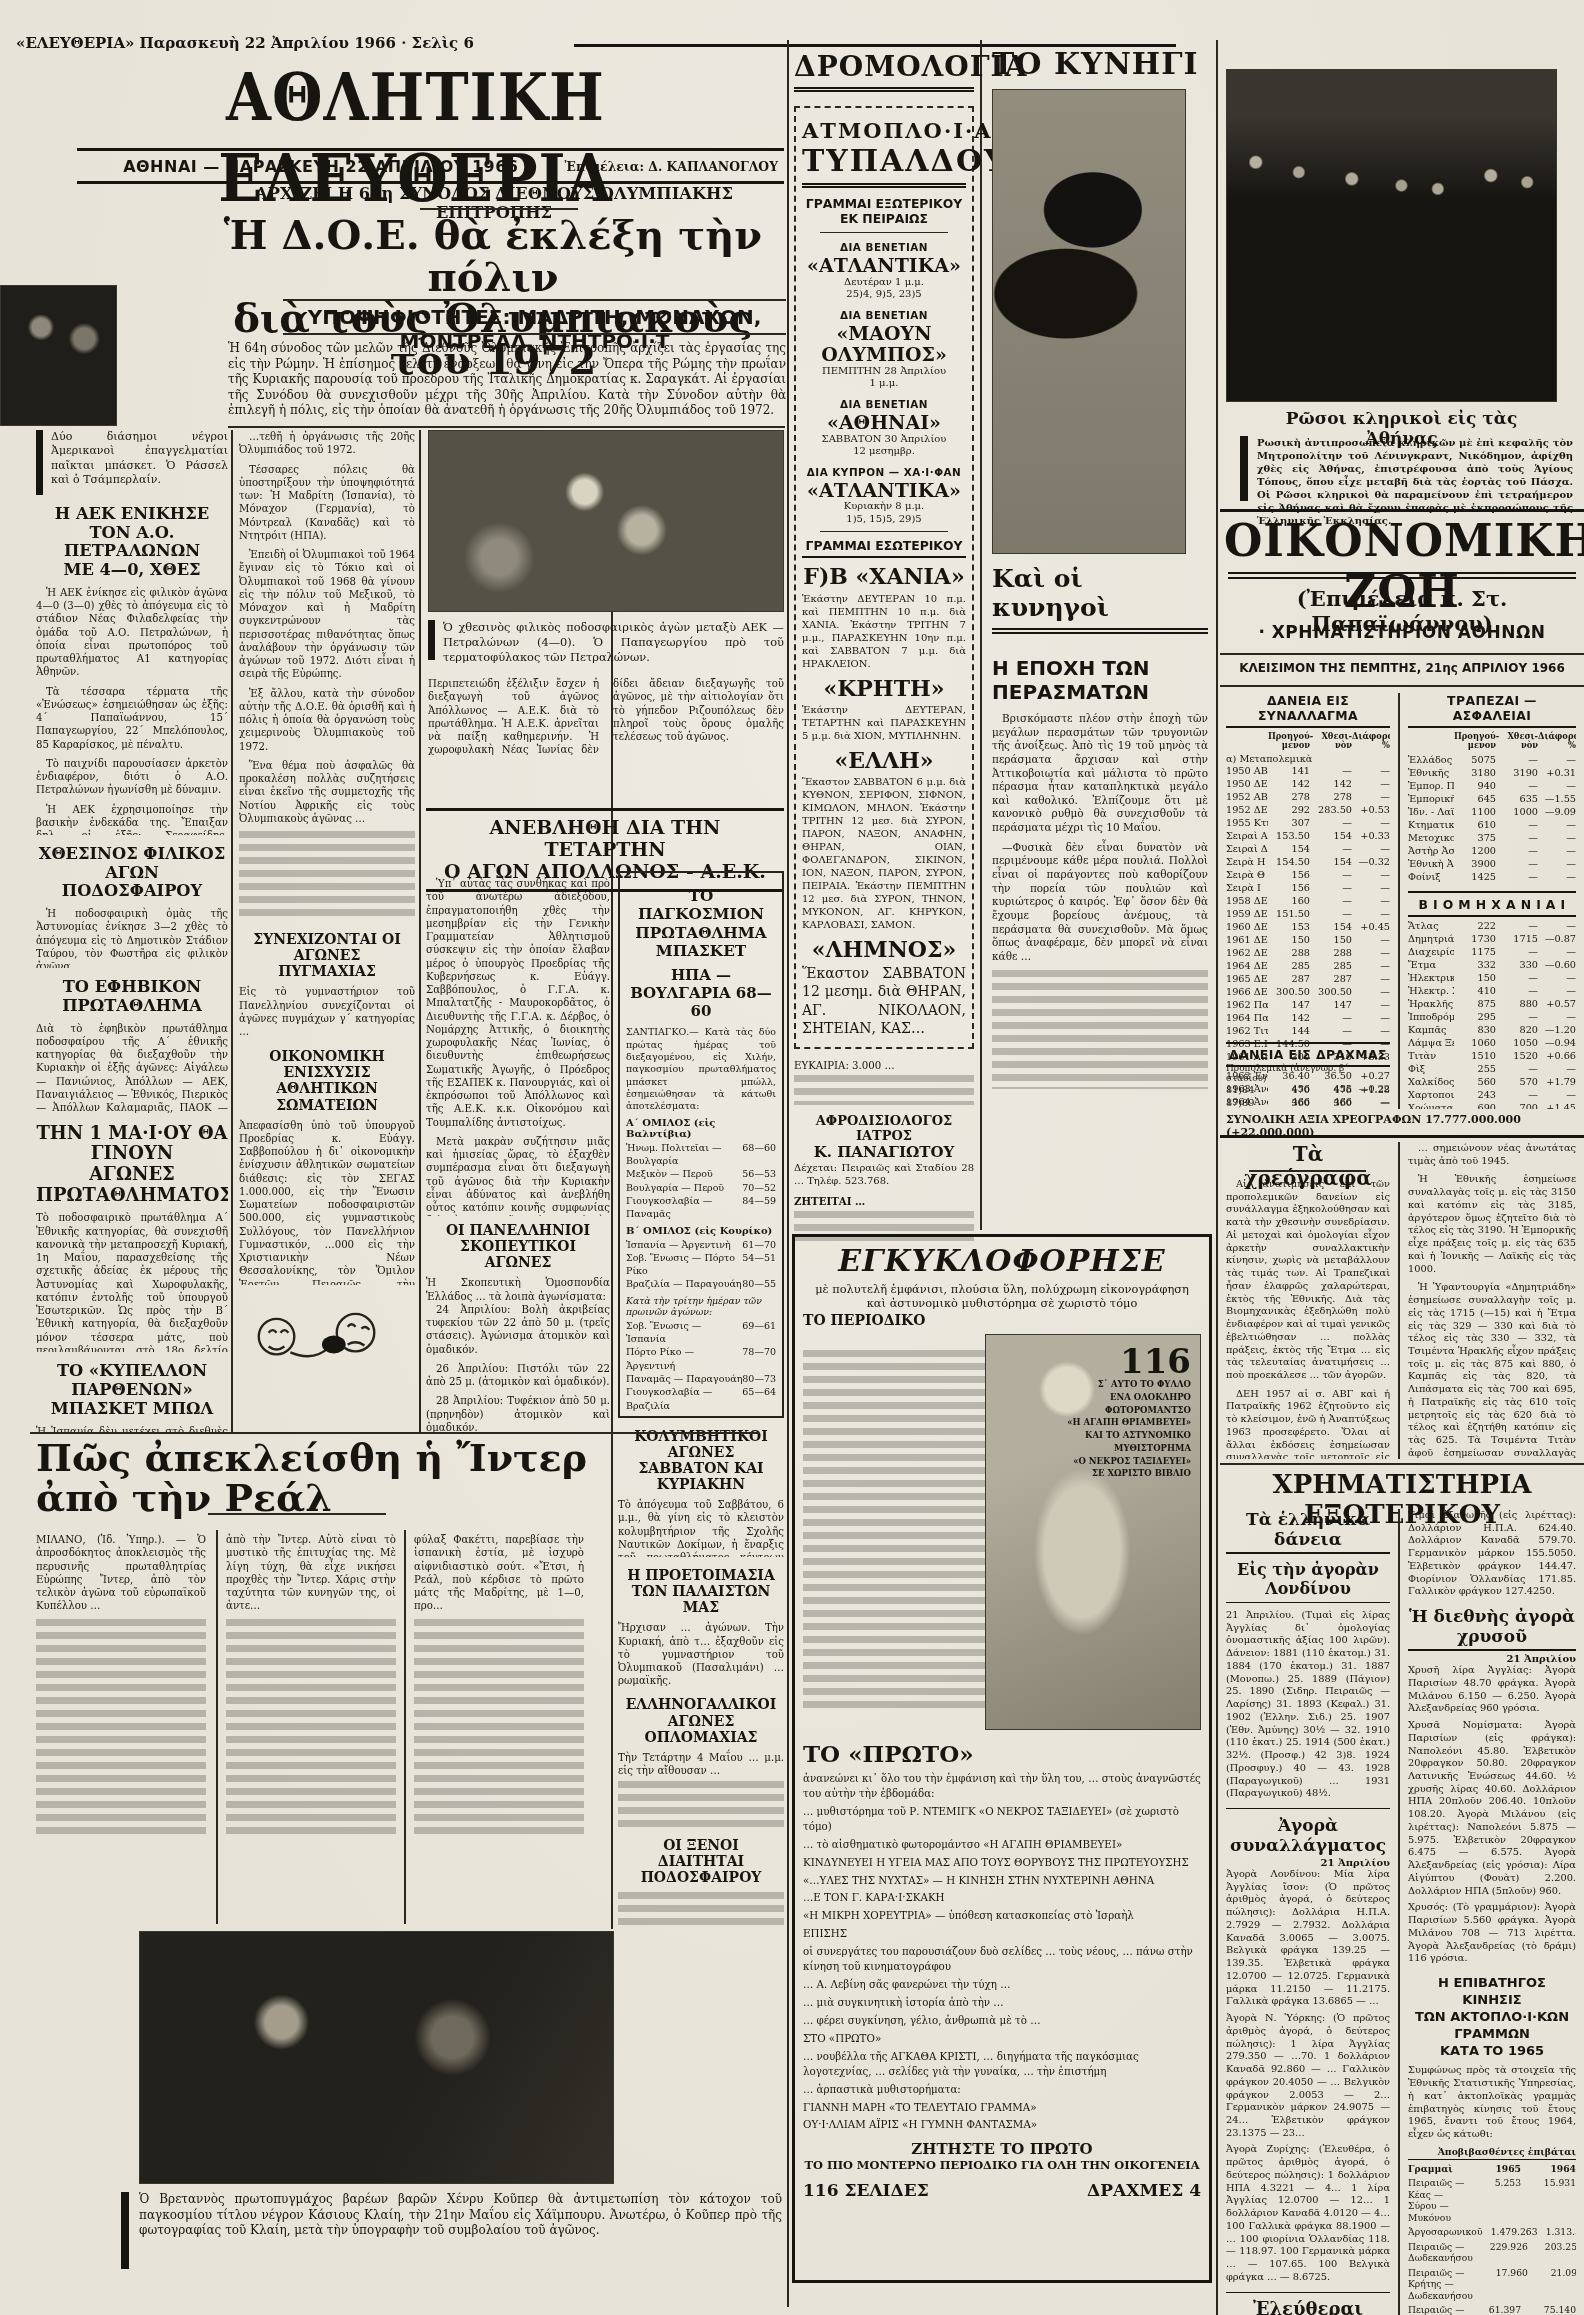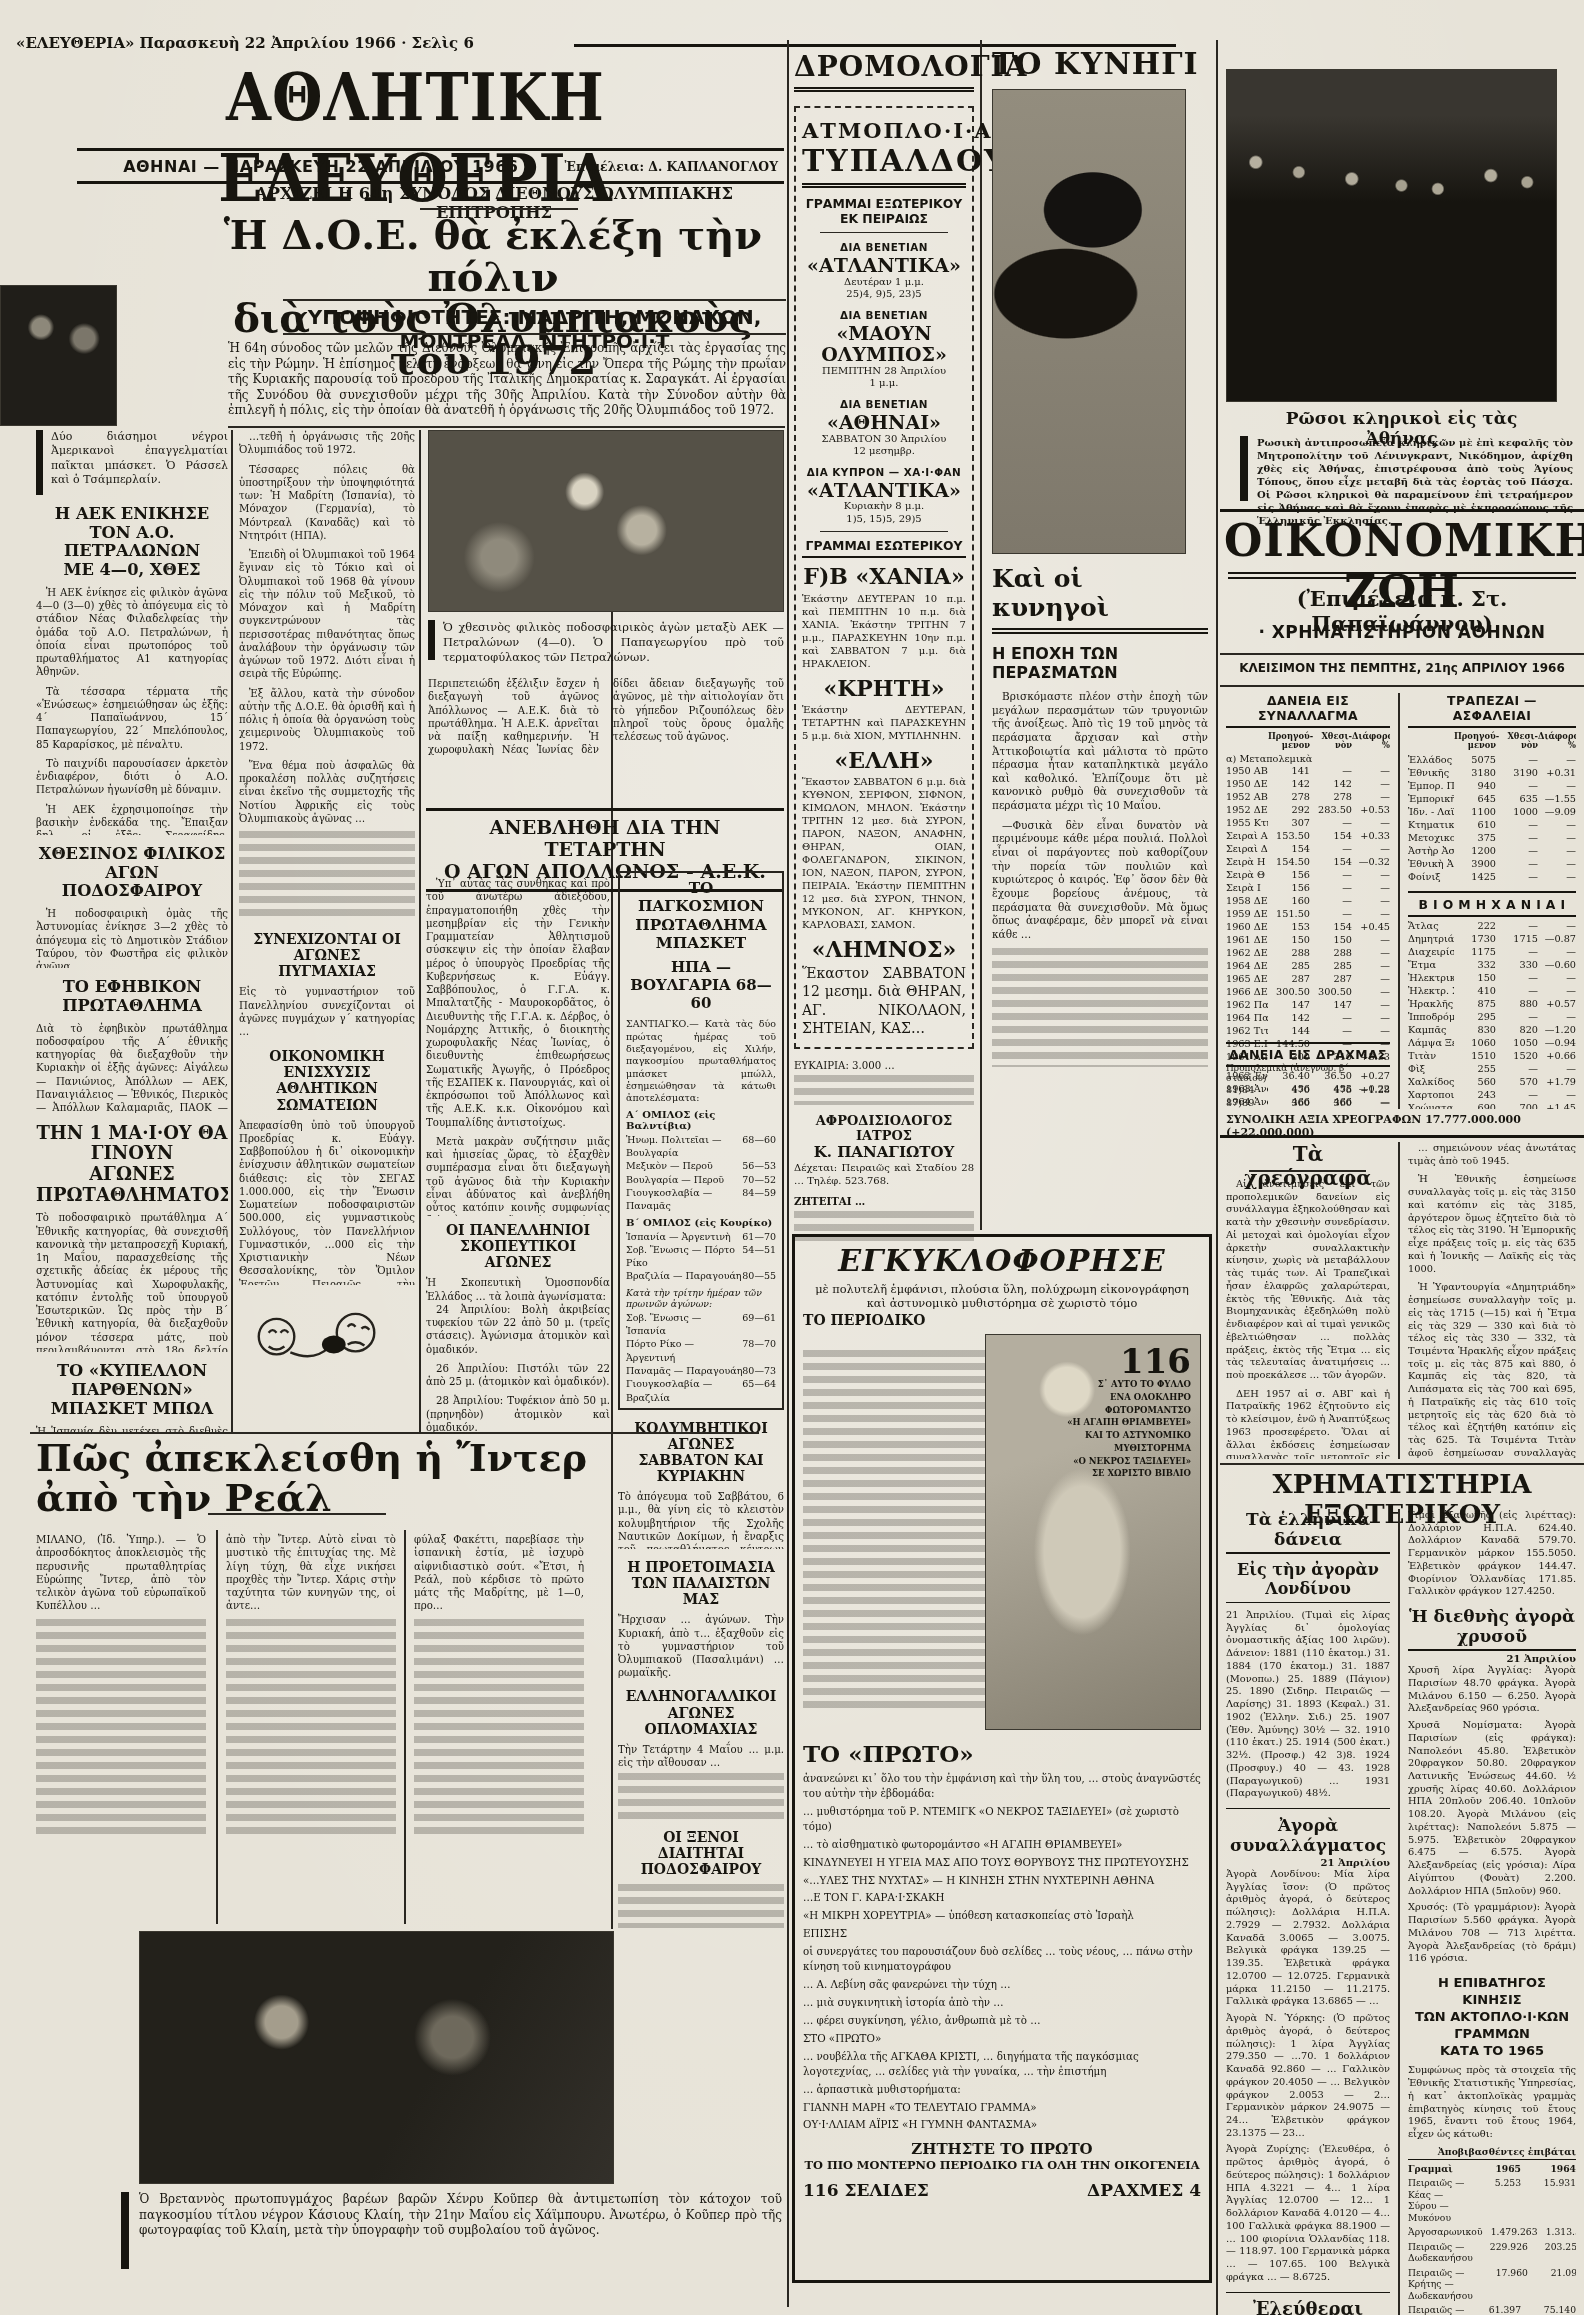--- a/index.html
+++ b/index.html
@@ -175,21 +175,21 @@
     </div>
     <div class="bd">Ἡ Σκοπευτικὴ Ὁμοσπονδία Ἑλλάδος … τὰ λοιπὰ ἀγωνίσματα:</div>
     <div class="bd">
         <p>24 Ἀπριλίου: Βολὴ ἀκριβείας τυφεκίου τῶν 22 ἀπὸ 50 μ. (τρεῖς στάσεις). Ἀγώνισμα ἀτομικὸν καὶ ὁμαδικόν.</p>
         <p>26 Ἀπριλίου: Πιστόλι τῶν 22 ἀπὸ 25 μ. (ἀτομικὸν καὶ ὁμαδικόν).</p>
         <p>28 Ἀπριλίου: Τυφέκιον ἀπὸ 50 μ. (πρηνηδὸν) ἀτομικὸν καὶ ὁμαδικόν.</p>
       </div>
   </div>
 
   <div class="abs clip" style="left:618px;top:871px;width:166px;height:1057px;">
-    <div style="border:2px solid #26231d;padding:6px 6px 4px;">
+    <div style="border:2px solid #26231d;padding:14px 6px 4px;">
       <div class="box-title" style="margin:0 0 4px;">
         <div>ΤΟ ΠΑΓΚΟΣΜΙΟΝ</div>
         <div>ΠΡΩΤΑΘΛΗΜΑ ΜΠΑΣΚΕΤ</div>
       </div>
       <div class="ctr b" style="font-size:15px;margin:6px 0;">ΗΠΑ — ΒΟΥΛΓΑΡΙΑ 68—60</div>
       <div class="bd" style="font-size:9.5px;">ΣΑΝΤΙΑΓΚΟ.— Κατὰ τὰς δύο πρώτας ἡμέρας τοῦ διεξαγομένου, εἰς Χιλήν, παγκοσμίου πρωταθλήματος μπάσκετ μπώλλ, ἐσημειώθησαν τὰ κάτωθι ἀποτελέσματα:</div>
       <div class="b" style="font-size:10px;margin:4px 0 2px;">Α´ ΟΜΙΛΟΣ (εἰς Βαλντίβια)</div>
       <div>
           <div class="res">
             <span class="rm">Ἡνωμ. Πολιτεῖαι — Βουλγαρία</span>
@@ -352,21 +352,21 @@
     <div class="ctr b" style="font-size:15px;">Κ. ΠΑΝΑΓΙΩΤΟΥ</div>
     <div class="bd" style="font-size:10px;">Δέχεται: Πειραιῶς καὶ Σταδίου 28 … Τηλέφ. 523.768.</div>
     <div class="bd b" style="margin-top:8px;">ΖΗΤΕΙΤΑΙ …</div>
     <div class="fade" style="height:30px;margin:3px 0;"></div>
   </div>
 
   <div class="abs" style="left:992px;top:46px;width:216px;">
     <div class="b" style="font-size:30px;letter-spacing:1px;">ΤΟ ΚΥΝΗΓΙ</div>
     <div class="ph grain" style="width:194px;height:465px;margin-top:8px;background:radial-gradient(ellipse 69px 53px at 52% 26%,#141210 0 70%,transparent 72%),radial-gradient(ellipse 94px 59px at 38% 44%,#17140f 0 75%,transparent 77%),linear-gradient(180deg,#938d7e,#7e786b);"></div>
     <div class="b" style="font-size:25px;margin-top:10px;border-bottom:6px double #17150f;padding-bottom:6px;">Καὶ οἱ κυνηγοὶ</div>
-    <div class="sans b" style="font-size:16px;margin-top:10px;">Η ΕΠΟΧΗ ΤΩΝ ΠΕΡΑΣΜΑΤΩΝ</div>
+    <div class="sans b" style="font-size:20px;margin-top:22px;">Η ΕΠΟΧΗ ΤΩΝ ΠΕΡΑΣΜΑΤΩΝ</div>
     <div class="bd clip" style="margin-top:8px;height:495px;font-size:10.5px;">
       <p>Βρισκόμαστε πλέον στὴν ἐποχὴ τῶν μεγάλων περασμάτων τῶν τρυγονιῶν τῆς ἀνοίξεως. Ἀπὸ τὶς 19 τοῦ μηνὸς τὰ περάσματα ἄρχισαν καὶ στὴν Ἀττικοβοιωτία καὶ μάλιστα τὸ πρῶτο πέρασμα ἦταν καταπληκτικὰ μεγάλο καὶ καθολικό. Ἐλπίζουμε ὅτι μὲ κανονικὸ ρυθμὸ θὰ συνεχισθοῦν τὰ περάσματα μέχρι τὶς 10 Μαΐου.</p>
       <p>—Φυσικὰ δὲν εἶναι δυνατὸν νὰ περιμένουμε κάθε μέρα πουλιά. Πολλοὶ εἶναι οἱ παράγοντες ποὺ καθορίζουν τὴν πορεία τῶν πουλιῶν καὶ κυριώτερος ὁ καιρός. Ἐφ᾽ ὅσον δὲν θὰ ἔχουμε βορείους ἀνέμους, τὰ περάσματα θὰ συνεχισθοῦν. Μὰ ὅμως ὅπως ἀναφέραμε, δὲν μπορεῖ νὰ εἶναι κάθε …</p>
       <div class="fade" style="height:119px;"></div>
     </div>
   </div>
 
   <div class="abs" style="left:792px;top:1234px;width:420px;height:1049px;border:3px solid #17150f;padding:6px 8px;box-sizing:border-box;">
     <div class="ctr b" style="font-size:30px;font-style:italic;letter-spacing:1px;">ΕΓΚΥΚΛΟΦΟΡΗΣΕ</div>
     <div class="ctr" style="font-size:11.4px;margin-top:4px;">μὲ πολυτελῆ ἐμφάνισι, πλούσια ὕλη, πολύχρωμη εἰκονογράφηση</div>

